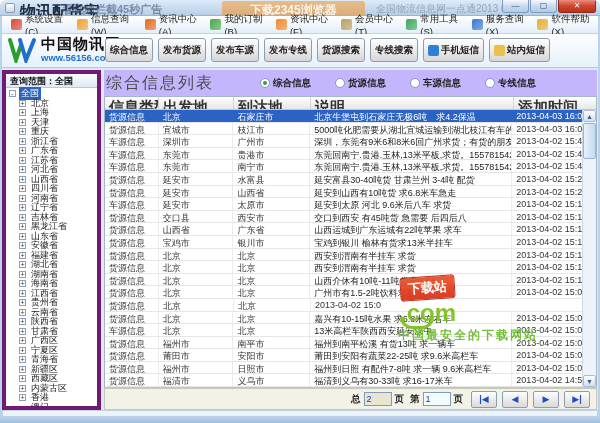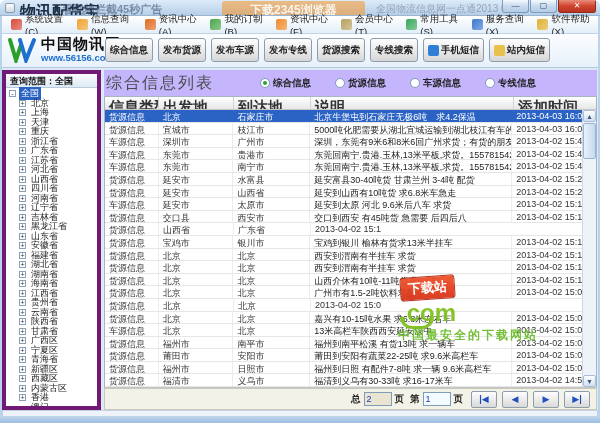--- a/index.html
+++ b/index.html
@@ -444,20 +444,21 @@
             <div class="td c0">货源信息</div>
             <div class="td c1">交口县</div>
             <div class="td c2">西安市</div>
             <div class="td c3">交口到西安 有45吨货 急需要 后四后八</div>
             <div class="td c4">2013-04-02 15:16:46</div>
           </div>
           <div class="tr">
             <div class="td c0">货源信息</div>
             <div class="td c1">山西省</div>
             <div class="td c2">广东省</div>
+            <div class="td c3">山西运城到广东运城有22吨苹果 求车</div>
             <div class="td c4">2013-04-02 15:15:33</div>
           </div>
           <div class="tr">
             <div class="td c0">货源信息</div>
             <div class="td c1">宝鸡市</div>
             <div class="td c2">银川市</div>
             <div class="td c3">宝鸡到银川 榆林有货求13米半挂车</div>
             <div class="td c4">2013-04-02 15:13:17</div>
           </div>
           <div class="tr">

